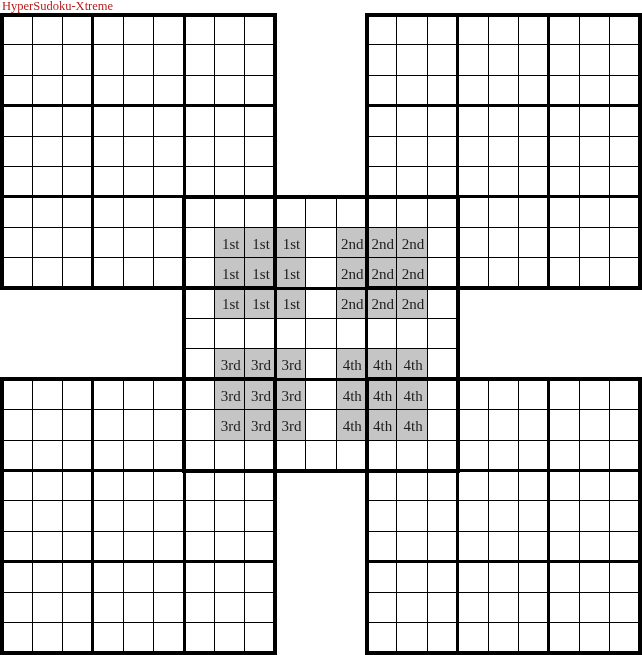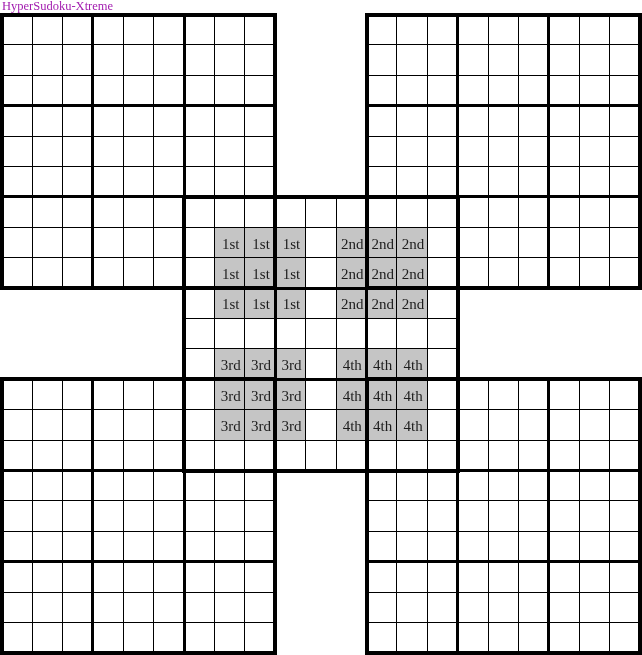--- a/index.html
+++ b/index.html
@@ -14,21 +14,21 @@
     background: #ffffff;
     overflow: hidden;
     font-family: "Liberation Serif", "DejaVu Serif", serif;
   }
   .puzzle-title {
     position: absolute;
     left: 2px;
     top: -1px;
     font-size: 12.5px;
     line-height: 14px;
-    color: #a21caf;
+    color: #b91c1c;
     white-space: nowrap;
     z-index: 2;
   }
   .board-svg {
     position: absolute;
     left: 0;
     top: 0;
     display: block;
     z-index: 1;
   }

